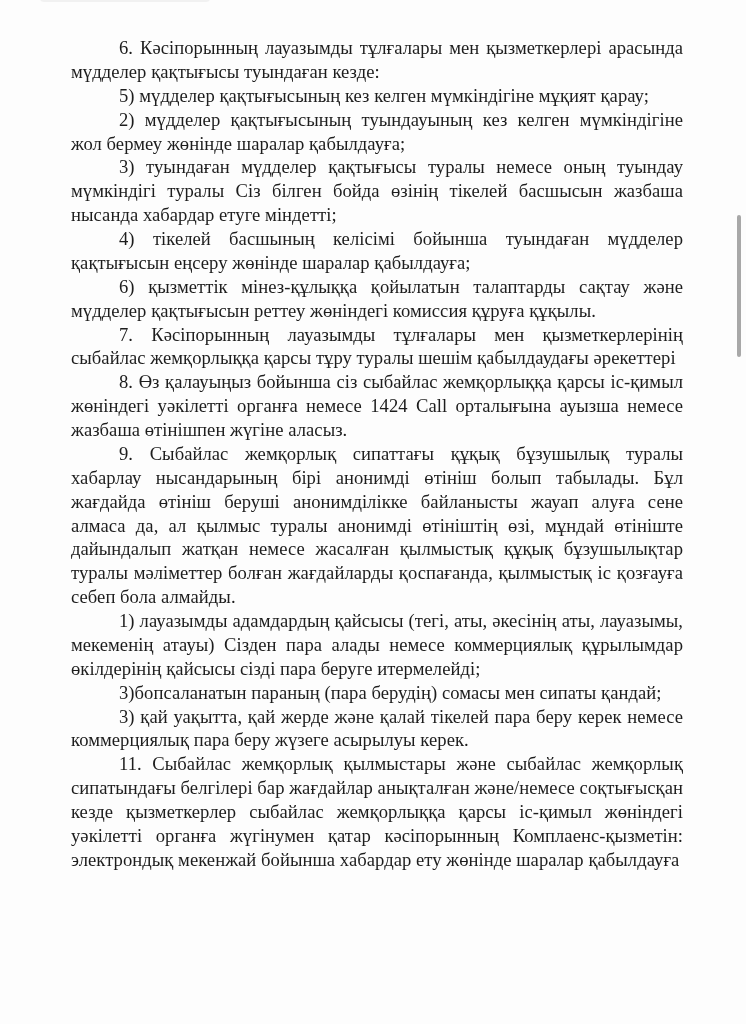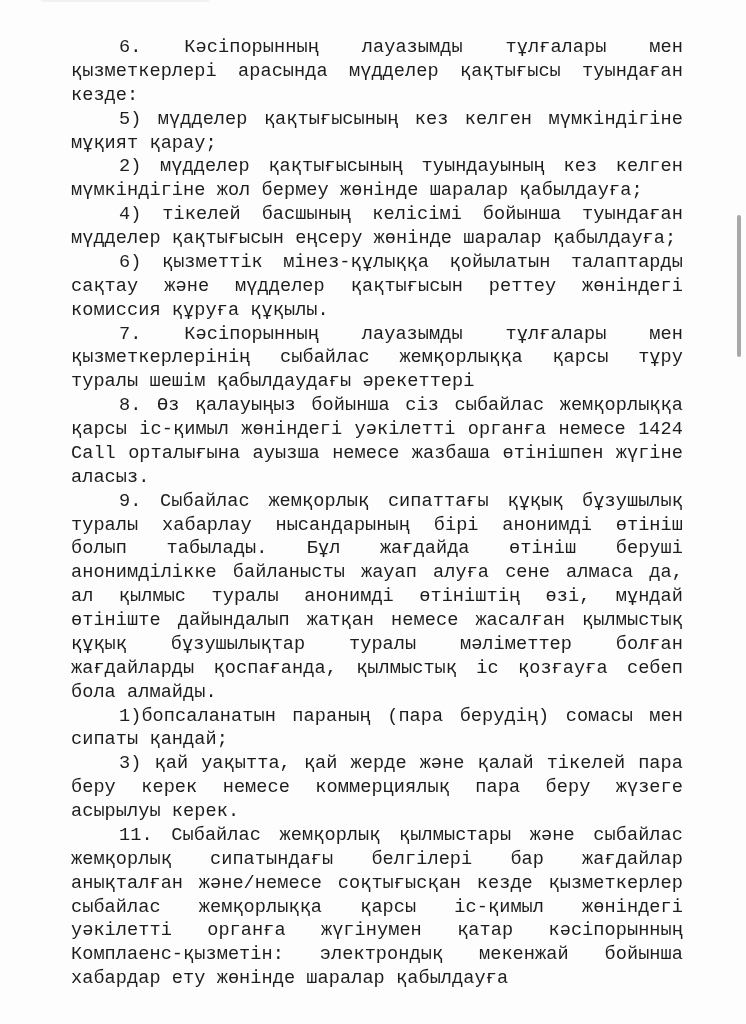--- a/index.html
+++ b/index.html
@@ -24,21 +24,20 @@
       line-height: 23.87px;
       color: #1d1d1d;
       text-align: justify;
       letter-spacing: 0.05px;
     }
     .page p {
       margin: 0;
       text-indent: 48px;
       text-align: justify;
       text-align-last: left;
-      font-family: Liberation Mono, monospace;
     }
     .scrollbar {
       position: absolute;
       left: 737px;
       top: 215px;
       width: 4px;
       height: 142px;
       border-radius: 2px;
       background: #a8a8a8;
     }
@@ -54,23 +53,25 @@
   </style>
 </head>
 <body>
 
 <div class="top-shadow"></div>
 
 <div class="page">
   <p>6. Кәсіпорынның лауазымды тұлғалары мен қызметкерлері арасында мүдделер қақтығысы туындаған кезде:</p>
   <p>5) мүдделер қақтығысының кез келген мүмкіндігіне мұқият қарау;</p>
   <p>2) мүдделер қақтығысының туындауының кез келген мүмкіндігіне жол бермеу жөнінде шаралар қабылдауға;</p>
+  <p>3) туындаған мүдделер қақтығысы туралы немесе оның туындау мүмкіндігі туралы Сіз білген бойда өзінің тікелей басшысын жазбаша нысанда хабардар етуге міндетті;</p>
   <p>4) тікелей басшының келісімі бойынша туындаған мүдделер қақтығысын еңсеру жөнінде шаралар қабылдауға;</p>
   <p>6) қызметтік мінез-құлыққа қойылатын талаптарды сақтау және мүдделер қақтығысын реттеу жөніндегі комиссия құруға құқылы.</p>
   <p>7. Кәсіпорынның лауазымды тұлғалары мен қызметкерлерінің сыбайлас жемқорлыққа қарсы тұру туралы шешім қабылдаудағы әрекеттері</p>
   <p>8. Өз қалауыңыз бойынша сіз сыбайлас жемқорлыққа қарсы іс-қимыл жөніндегі уәкілетті органға немесе 1424 Call орталығына ауызша немесе жазбаша өтінішпен жүгіне аласыз.</p>
   <p>9. Сыбайлас жемқорлық сипаттағы құқық бұзушылық туралы хабарлау нысандарының бірі анонимді өтініш болып табылады. Бұл жағдайда өтініш беруші анонимділікке байланысты жауап алуға сене алмаса да, ал қылмыс туралы анонимді өтініштің өзі, мұндай өтініште дайындалып жатқан немесе жасалған қылмыстық құқық бұзушылықтар туралы мәліметтер болған жағдайларды қоспағанда, қылмыстық іс қозғауға себеп бола алмайды.</p>
-  <p>1)бопсаланатын параның (пара берудің) сомасы мен сипаты қандай;</p>
+  <p>1) лауазымды адамдардың қайсысы (тегі, аты, әкесінің аты, лауазымы, мекеменің атауы) Сізден пара алады немесе коммерциялық құрылымдар өкілдерінің қайсысы сізді пара беруге итермелейді;</p>
+  <p>3)бопсаланатын параның (пара берудің) сомасы мен сипаты қандай;</p>
   <p>3) қай уақытта, қай жерде және қалай тікелей пара беру керек немесе коммерциялық пара беру жүзеге асырылуы керек.</p>
   <p>11. Сыбайлас жемқорлық қылмыстары және сыбайлас жемқорлық сипатындағы белгілері бар жағдайлар анықталған және/немесе соқтығысқан кезде қызметкерлер сыбайлас жемқорлыққа қарсы іс-қимыл жөніндегі уәкілетті органға жүгінумен қатар кәсіпорынның Комплаенс-қызметін: электрондық мекенжай бойынша хабардар ету жөнінде шаралар қабылдауға</p>
 </div>
 
 <div class="scrollbar"></div>
 
 </body></html>

